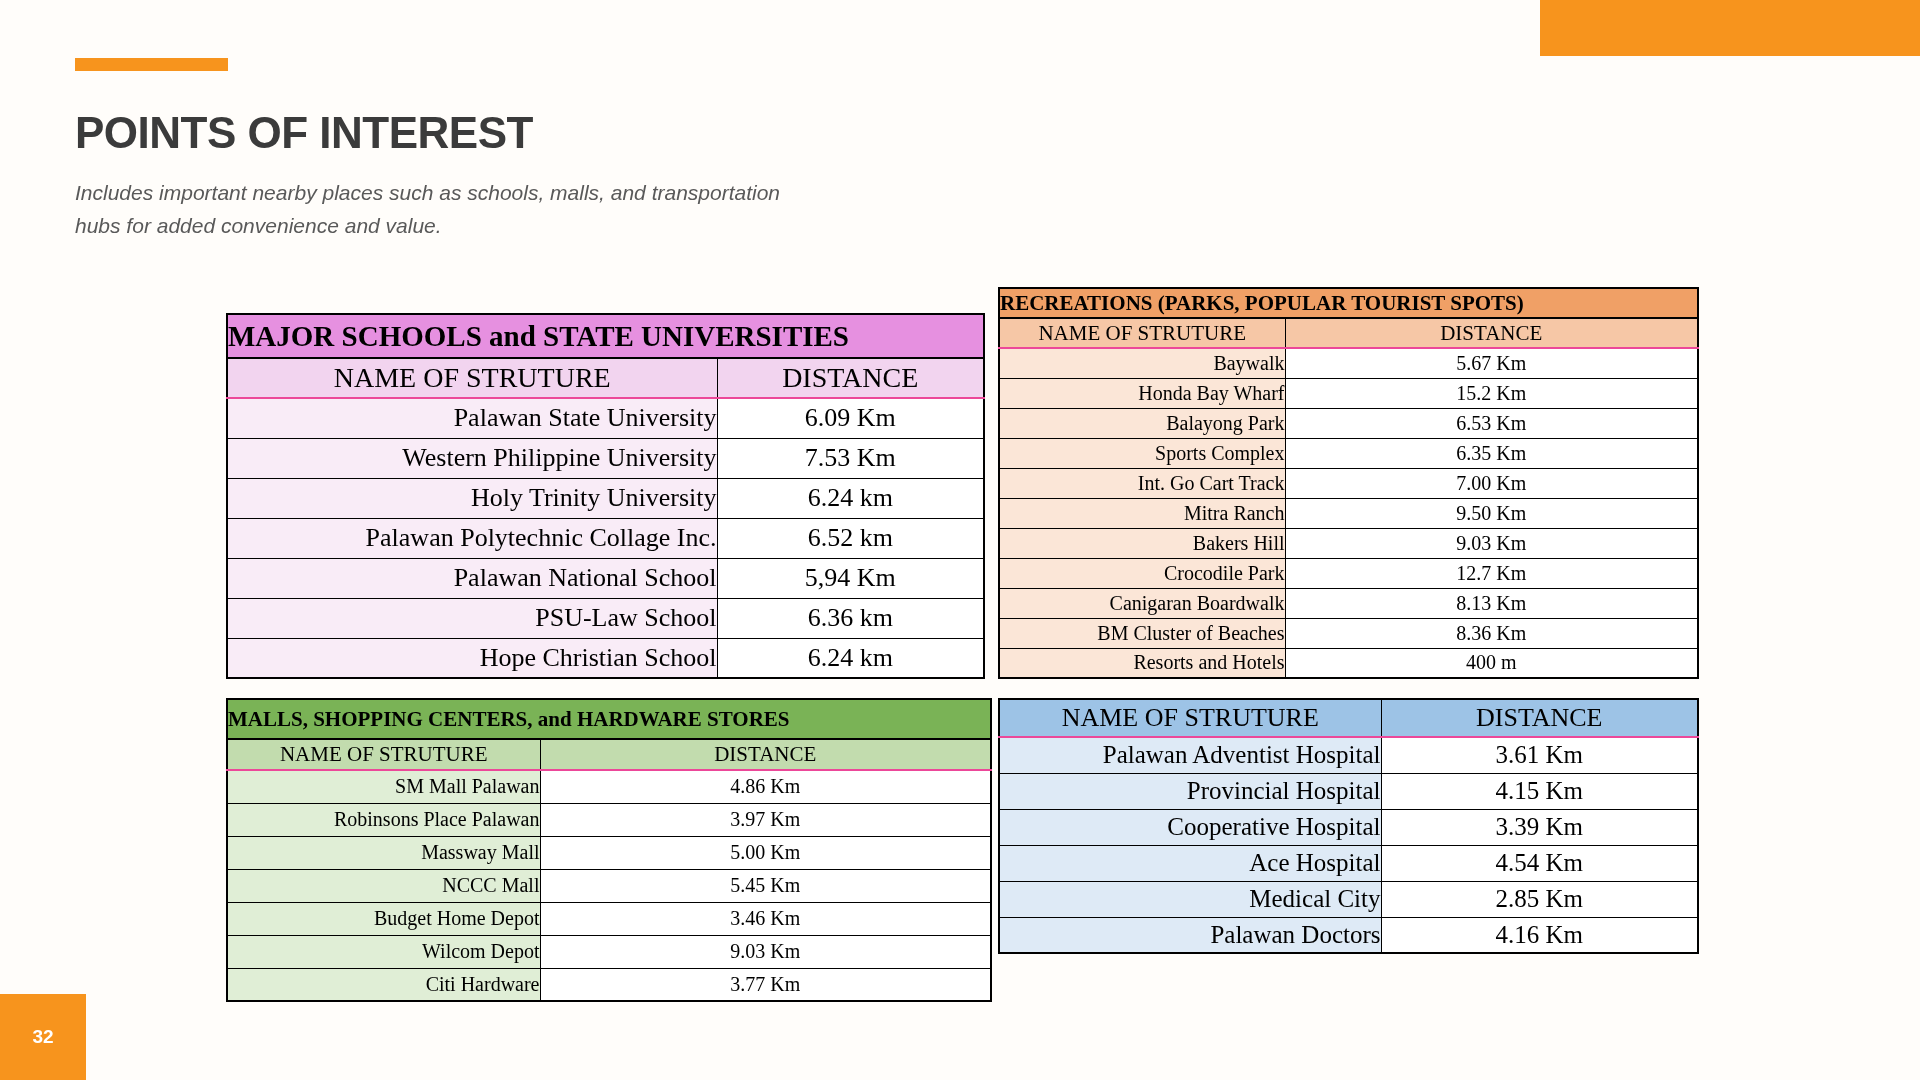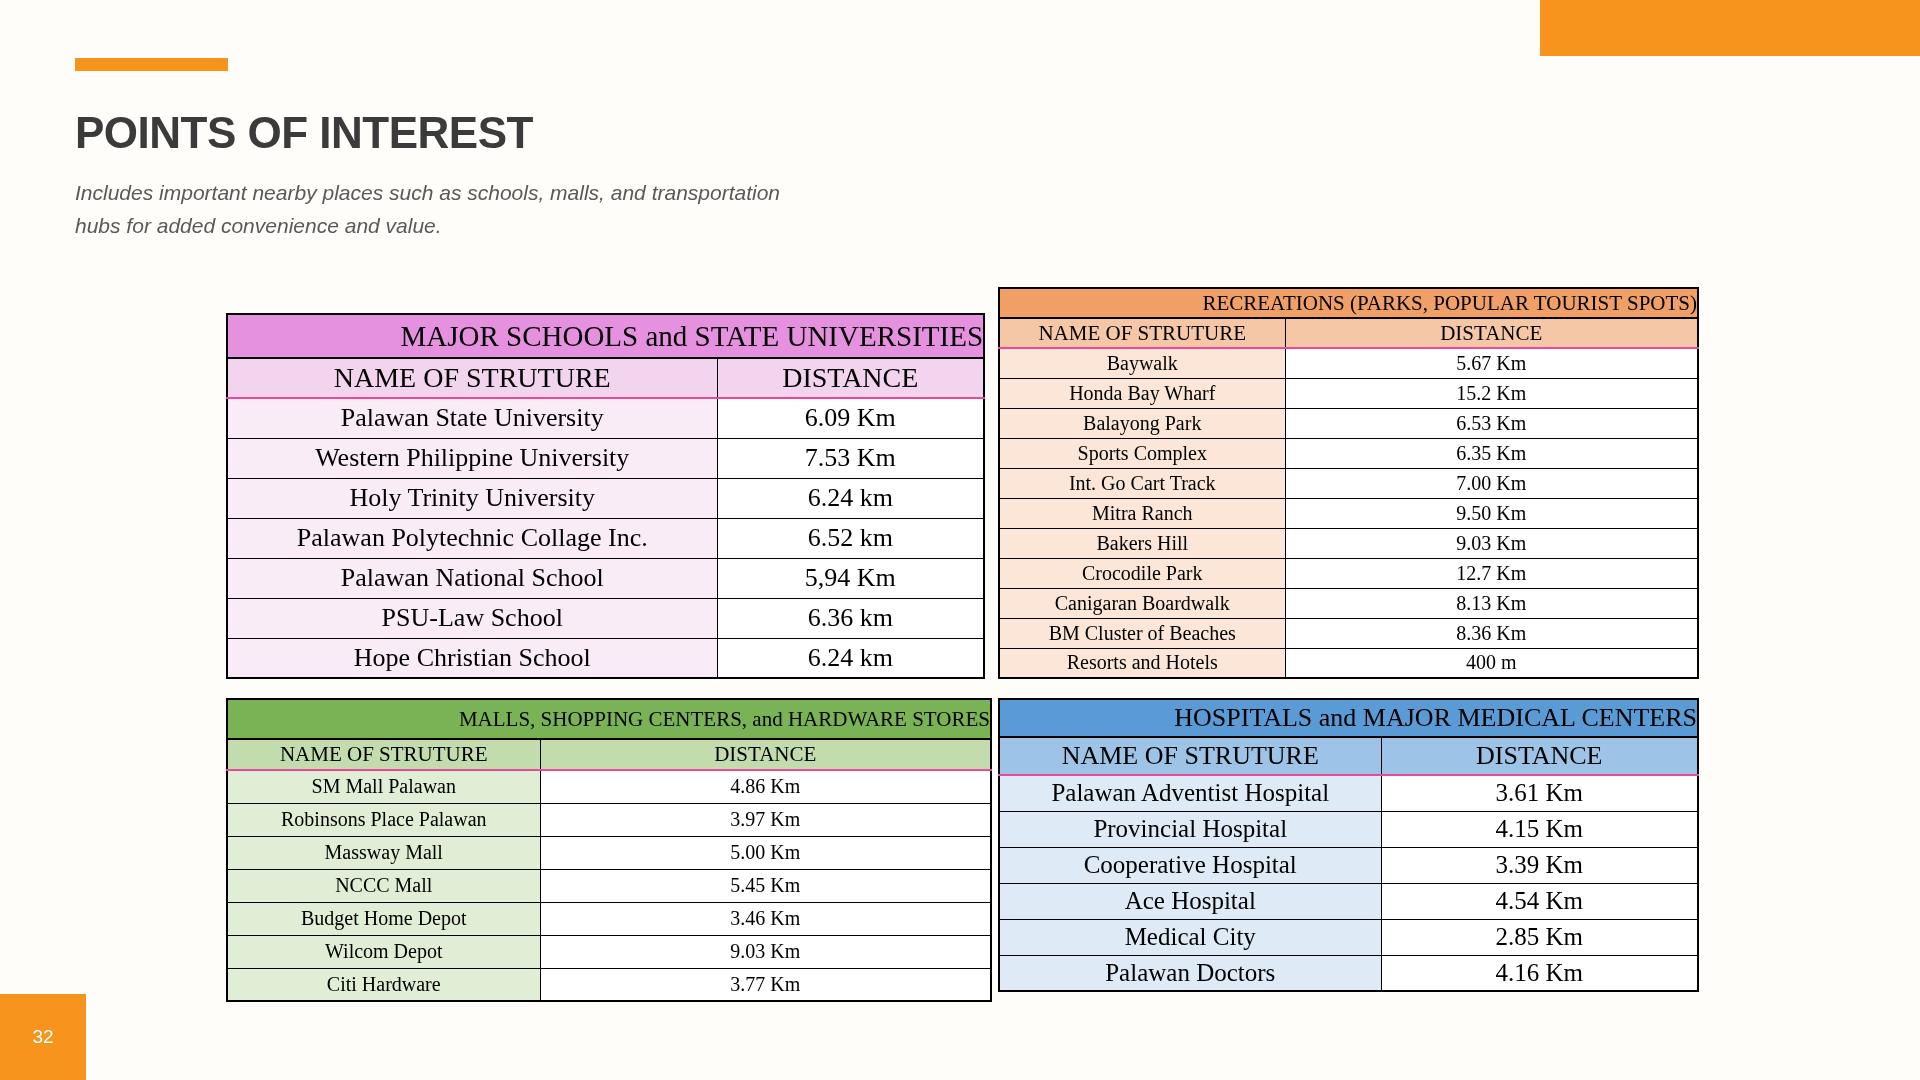--- a/index.html
+++ b/index.html
@@ -19,21 +19,21 @@
   .corner-rect {
     position: absolute; left: 1540px; top: 0;
     width: 380px; height: 56px; background: #F7941D;
   }
   .page-number-box {
     position: absolute; left: 0; top: 994px;
     width: 86px; height: 86px; background: #F7941D;
     display: flex; align-items: center; justify-content: center;
   }
   .page-number-box span {
-    color: #FFFFFF; font-weight: normal; font-size: 19px;
+    color: #FFFFFF; font-weight: bold; font-size: 19px;
   }
 
   
   .slide-title {
     position: absolute; left: 75px; top: 108px;
     font-size: 44px; font-weight: 700; color: #3B3B3B;
     letter-spacing: -0.5px;
   }
   .slide-subtitle {
     position: absolute; left: 75px; top: 176px;
@@ -52,32 +52,31 @@
     font-family: "Liberation Serif", serif;
     color: #000;
   }
   table.poi-table th, table.poi-table td {
     border: 1px solid #000;
     overflow: hidden; white-space: nowrap;
     font-weight: normal;
   }
   table.poi-table tr.title-row th {
     background: var(--header);
-    font-weight: normal; text-align: right;
+    font-weight: bold; text-align: left;
     border-bottom: 2px solid #000;
-    padding-left: 48px;
   }
   table.poi-table tr.sub-row th {
     background: var(--subheader);
     text-align: center;
     border-bottom: 2px solid #ec4899;
   }
   table.poi-table td.name-cell {
     background: var(--namecell);
-    text-align: center; 
+    text-align: right; 
   }
   table.poi-table td.dist-cell {
     background: #FFFFFF; text-align: center;
   }
 
   
   .t-schools { left: 226px; top: 313px; width: 757px; }
   .t-schools tr.title-row th { height: 44px; font-size: 29px; }
   .t-schools tr.sub-row th   { height: 40px; font-size: 28px; }
   .t-schools td              { height: 40px; font-size: 26px; }
@@ -262,23 +261,20 @@
       </tr>
     </tbody>
 </table>
 
 <table class="poi-table t-hospitals" style="--header: #5B9BD5; --subheader: #9DC3E6; --namecell: #DEEAF6;">
   <colgroup>
       <col style="width:382px">
       <col style="width:317px">
     </colgroup>
   <thead>
-    <tr class="title-row">
-      <th colspan="2">HOSPITALS and MAJOR MEDICAL CENTERS</th>
-    </tr>
     <tr class="sub-row">
       <th>NAME OF STRUTURE</th>
       <th>DISTANCE</th>
     </tr>
   </thead>
   <tbody>
       <tr>
         <td class="name-cell">Palawan Adventist Hospital</td>
         <td class="dist-cell">3.61 Km</td>
       </tr>

